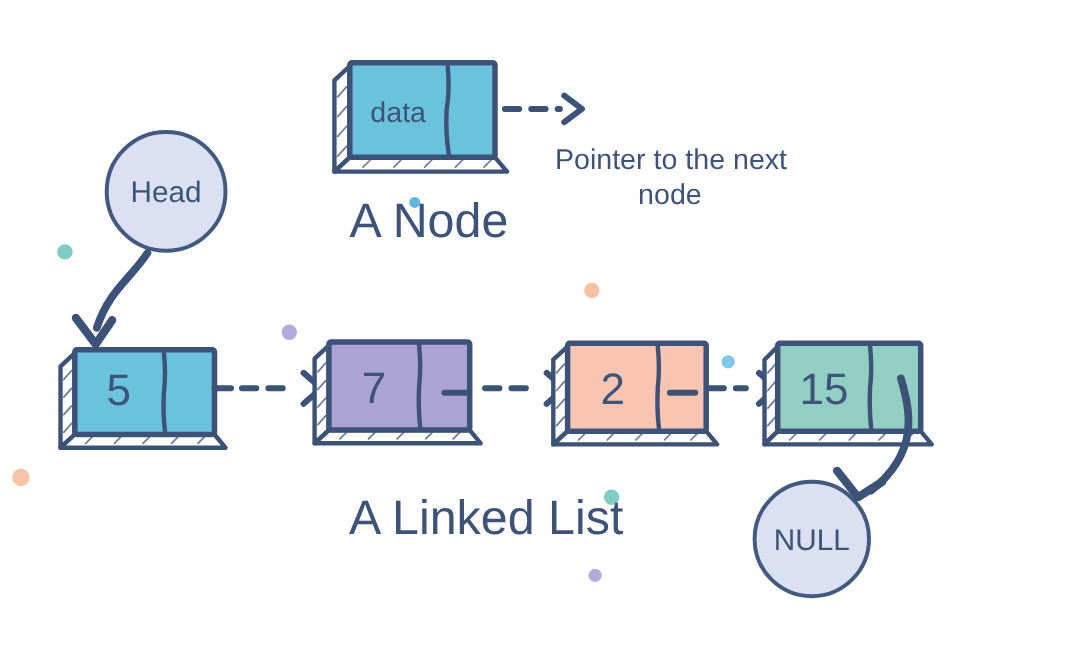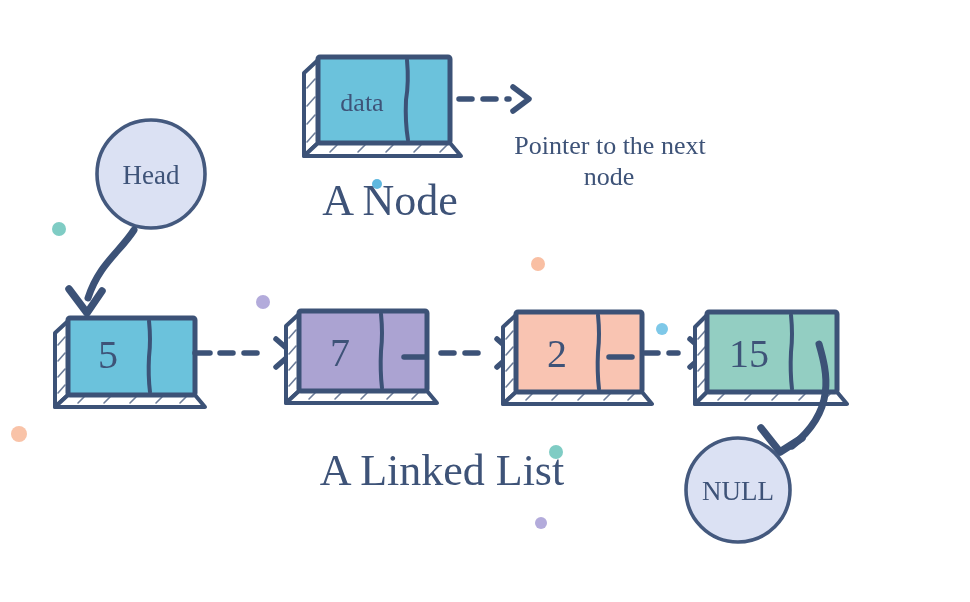--- a/index.html
+++ b/index.html
@@ -8,21 +8,20 @@
     width: 970px;
     height: 602px;
     background: #ffffff;
     overflow: hidden;
     font-family: "Liberation Sans", sans-serif;
   }
   #canvas-wrap {
     position: relative;
     width: 822px;
     height: 602px;
-    font-family: Liberation Serif, serif;
   }
   svg { display: block; }
   .strip {
     fill: #ffffff;
     stroke: #3C5277;
     stroke-width: 4;
     stroke-linejoin: round;
   }
   .node-box {
     stroke: #3C5277;

